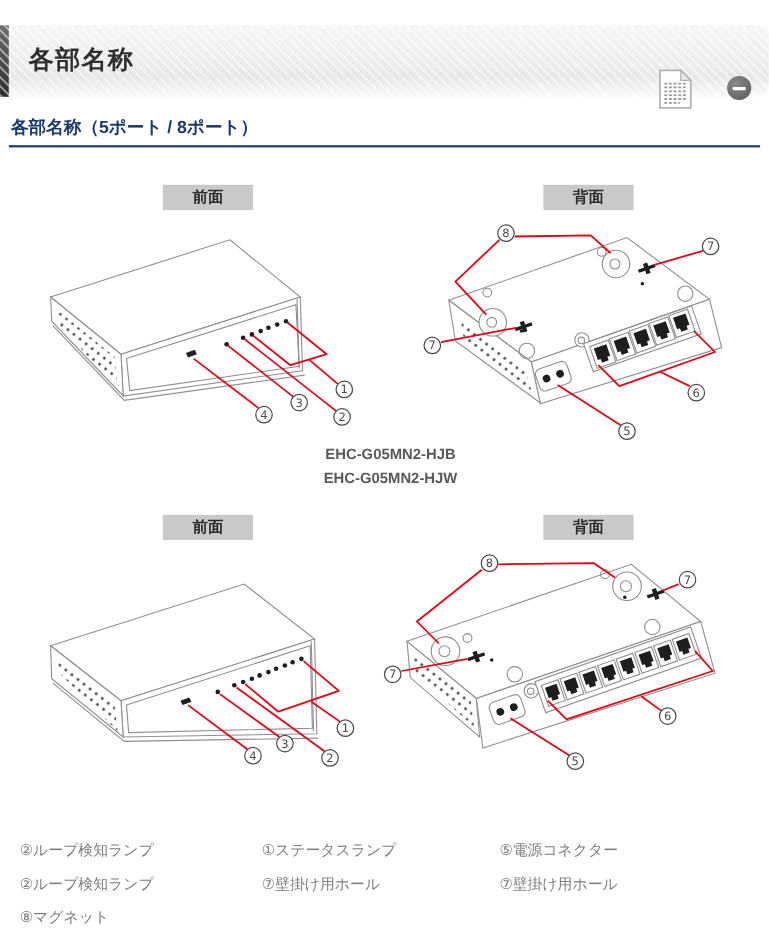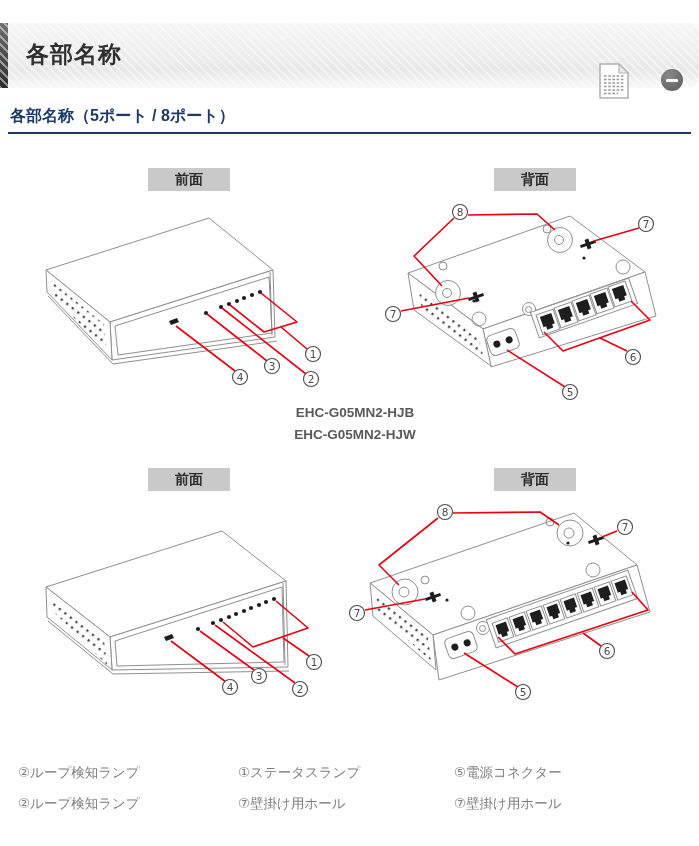--- a/index.html
+++ b/index.html
@@ -368,15 +368,16 @@
     </g>
   </svg>
 
   <div class="legend">
     <span>②ループ検知ランプ</span>
     <span>①ステータスランプ</span>
     <span>⑤電源コネクター</span>
     <span>②ループ検知ランプ</span>
     <span>⑦壁掛け用ホール</span>
     <span>⑦壁掛け用ホール</span>
+    <span>⑧マグネット</span>
   </div>
 
 </div>
 
 </body></html>

